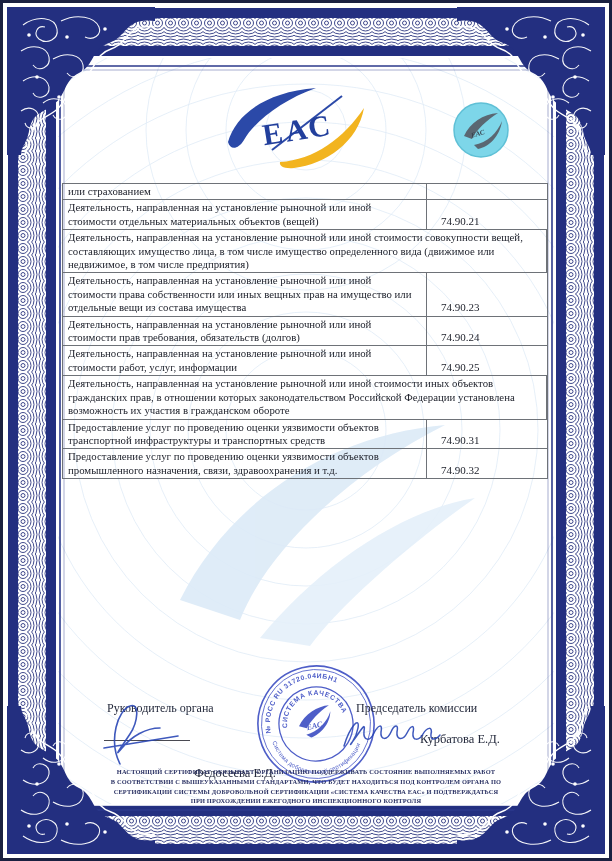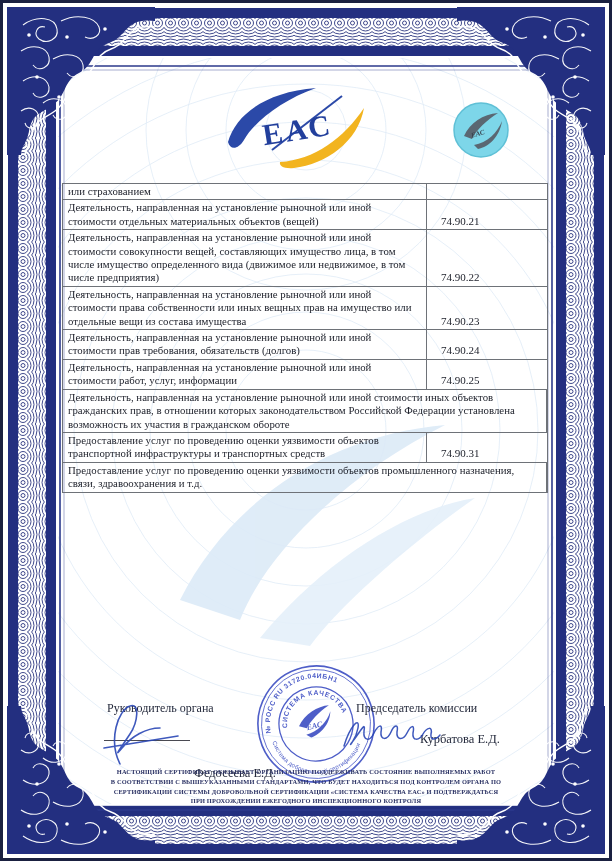--- a/index.html
+++ b/index.html
@@ -193,21 +193,20 @@
     <div class="trow">
       <div class="tdesc">или страхованием</div>
       <div class="tcode"></div>
     </div>
     <div class="trow">
       <div class="tdesc">Деятельность, направленная на установление рыночной или иной стоимости отдельных материальных объектов (вещей)</div>
       <div class="tcode">74.90.21</div>
     </div>
     <div class="trow">
       <div class="tdesc">Деятельность, направленная на установление рыночной или иной стоимости совокупности вещей, составляющих имущество лица, в том числе имущество определенного вида (движимое или недвижимое, в том числе предприятия)</div>
-      <div class="tcode">74.90.22</div>
     </div>
     <div class="trow">
       <div class="tdesc">Деятельность, направленная на установление рыночной или иной стоимости права собственности или иных вещных прав на имущество или отдельные вещи из состава имущества</div>
       <div class="tcode">74.90.23</div>
     </div>
     <div class="trow">
       <div class="tdesc">Деятельность, направленная на установление рыночной или иной стоимости прав требования, обязательств (долгов)</div>
       <div class="tcode">74.90.24</div>
     </div>
     <div class="trow">
@@ -216,20 +215,21 @@
     </div>
     <div class="trow">
       <div class="tdesc">Деятельность, направленная на установление рыночной или иной стоимости иных объектов гражданских прав, в отношении которых законодательством Российской Федерации установлена возможность их участия в гражданском обороте</div>
     </div>
     <div class="trow">
       <div class="tdesc">Предоставление услуг по проведению оценки уязвимости объектов транспортной инфраструктуры и транспортных средств</div>
       <div class="tcode">74.90.31</div>
     </div>
     <div class="trow">
       <div class="tdesc">Предоставление услуг по проведению оценки уязвимости объектов промышленного назначения, связи, здравоохранения и т.д.</div>
+      <div class="tcode">74.90.32</div>
     </div>
   </div>
 
   <svg class="stamp" width="124" height="124" viewBox="-62 -62 124 124">
     <defs>
       <path id="stpTop" d="M -46,0 A 46,46 0 1 1 46,0"></path>
       <path id="stpBot" d="M -47,3 A 47,47 0 0 0 47,3"></path>
       <path id="stpIn" d="M -29,0 A 29,29 0 1 1 29,0"></path>
     </defs>
     <g transform="rotate(-14)" fill="none" stroke="#4152c4">

